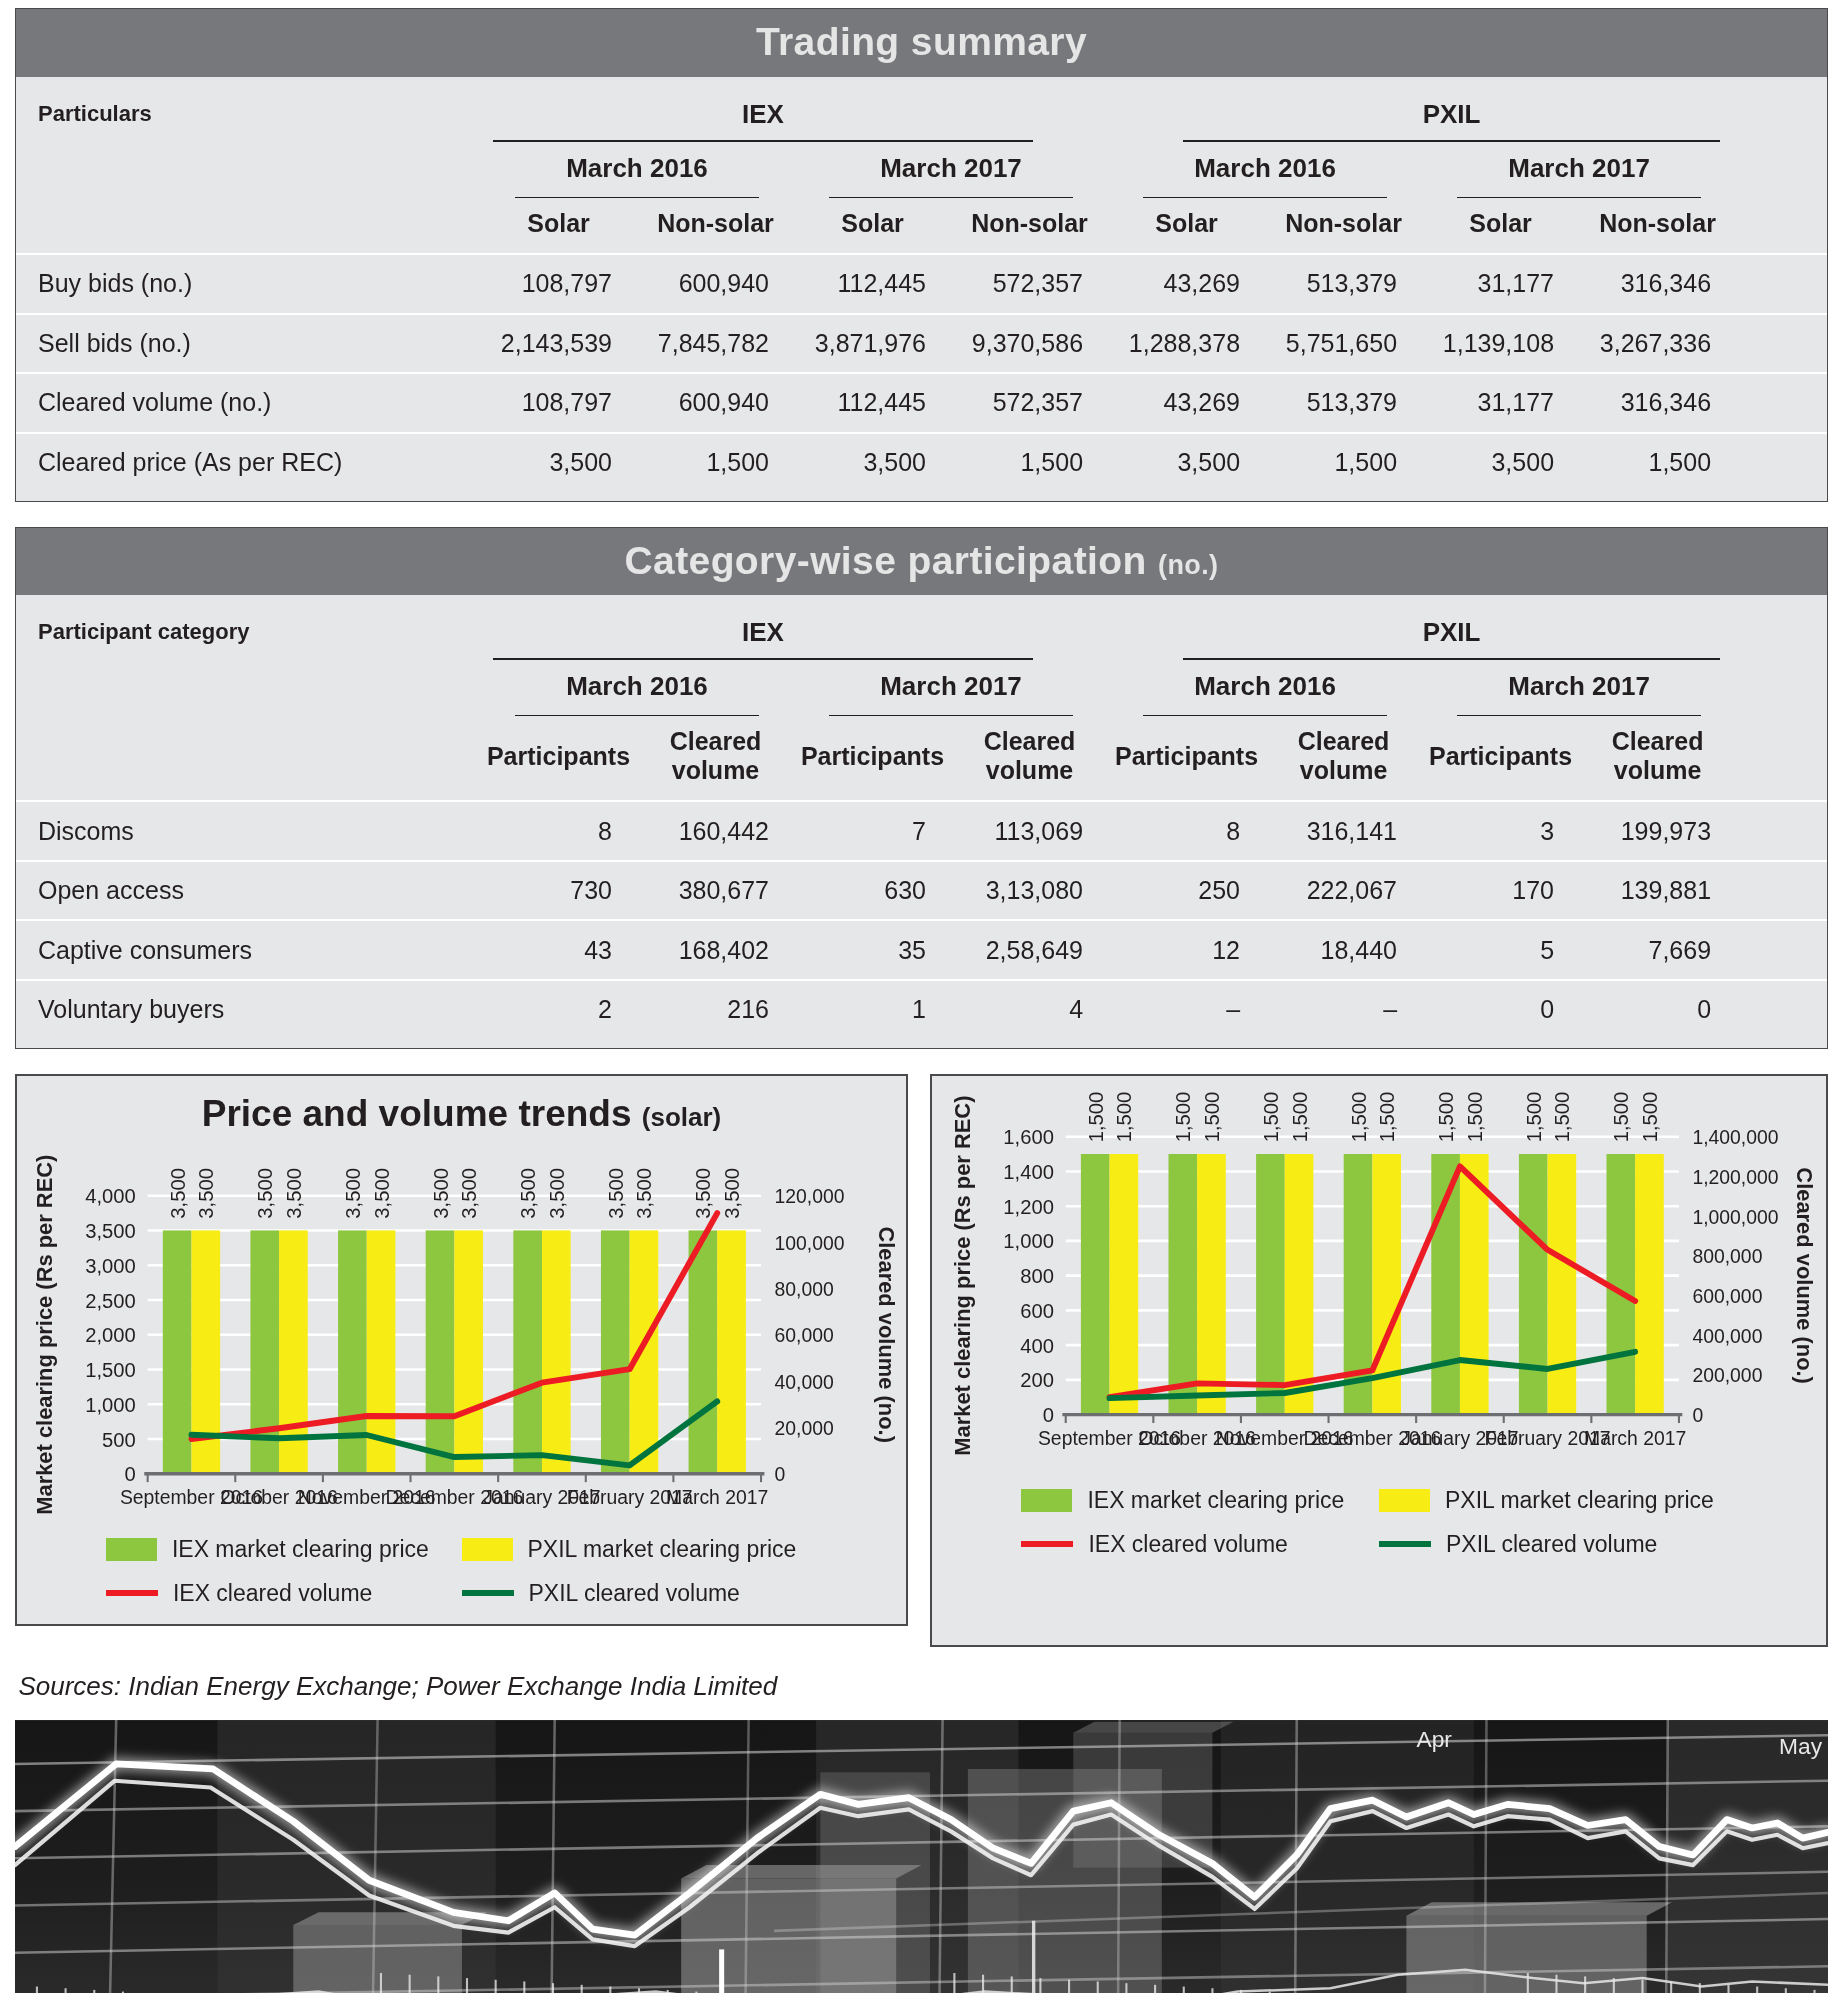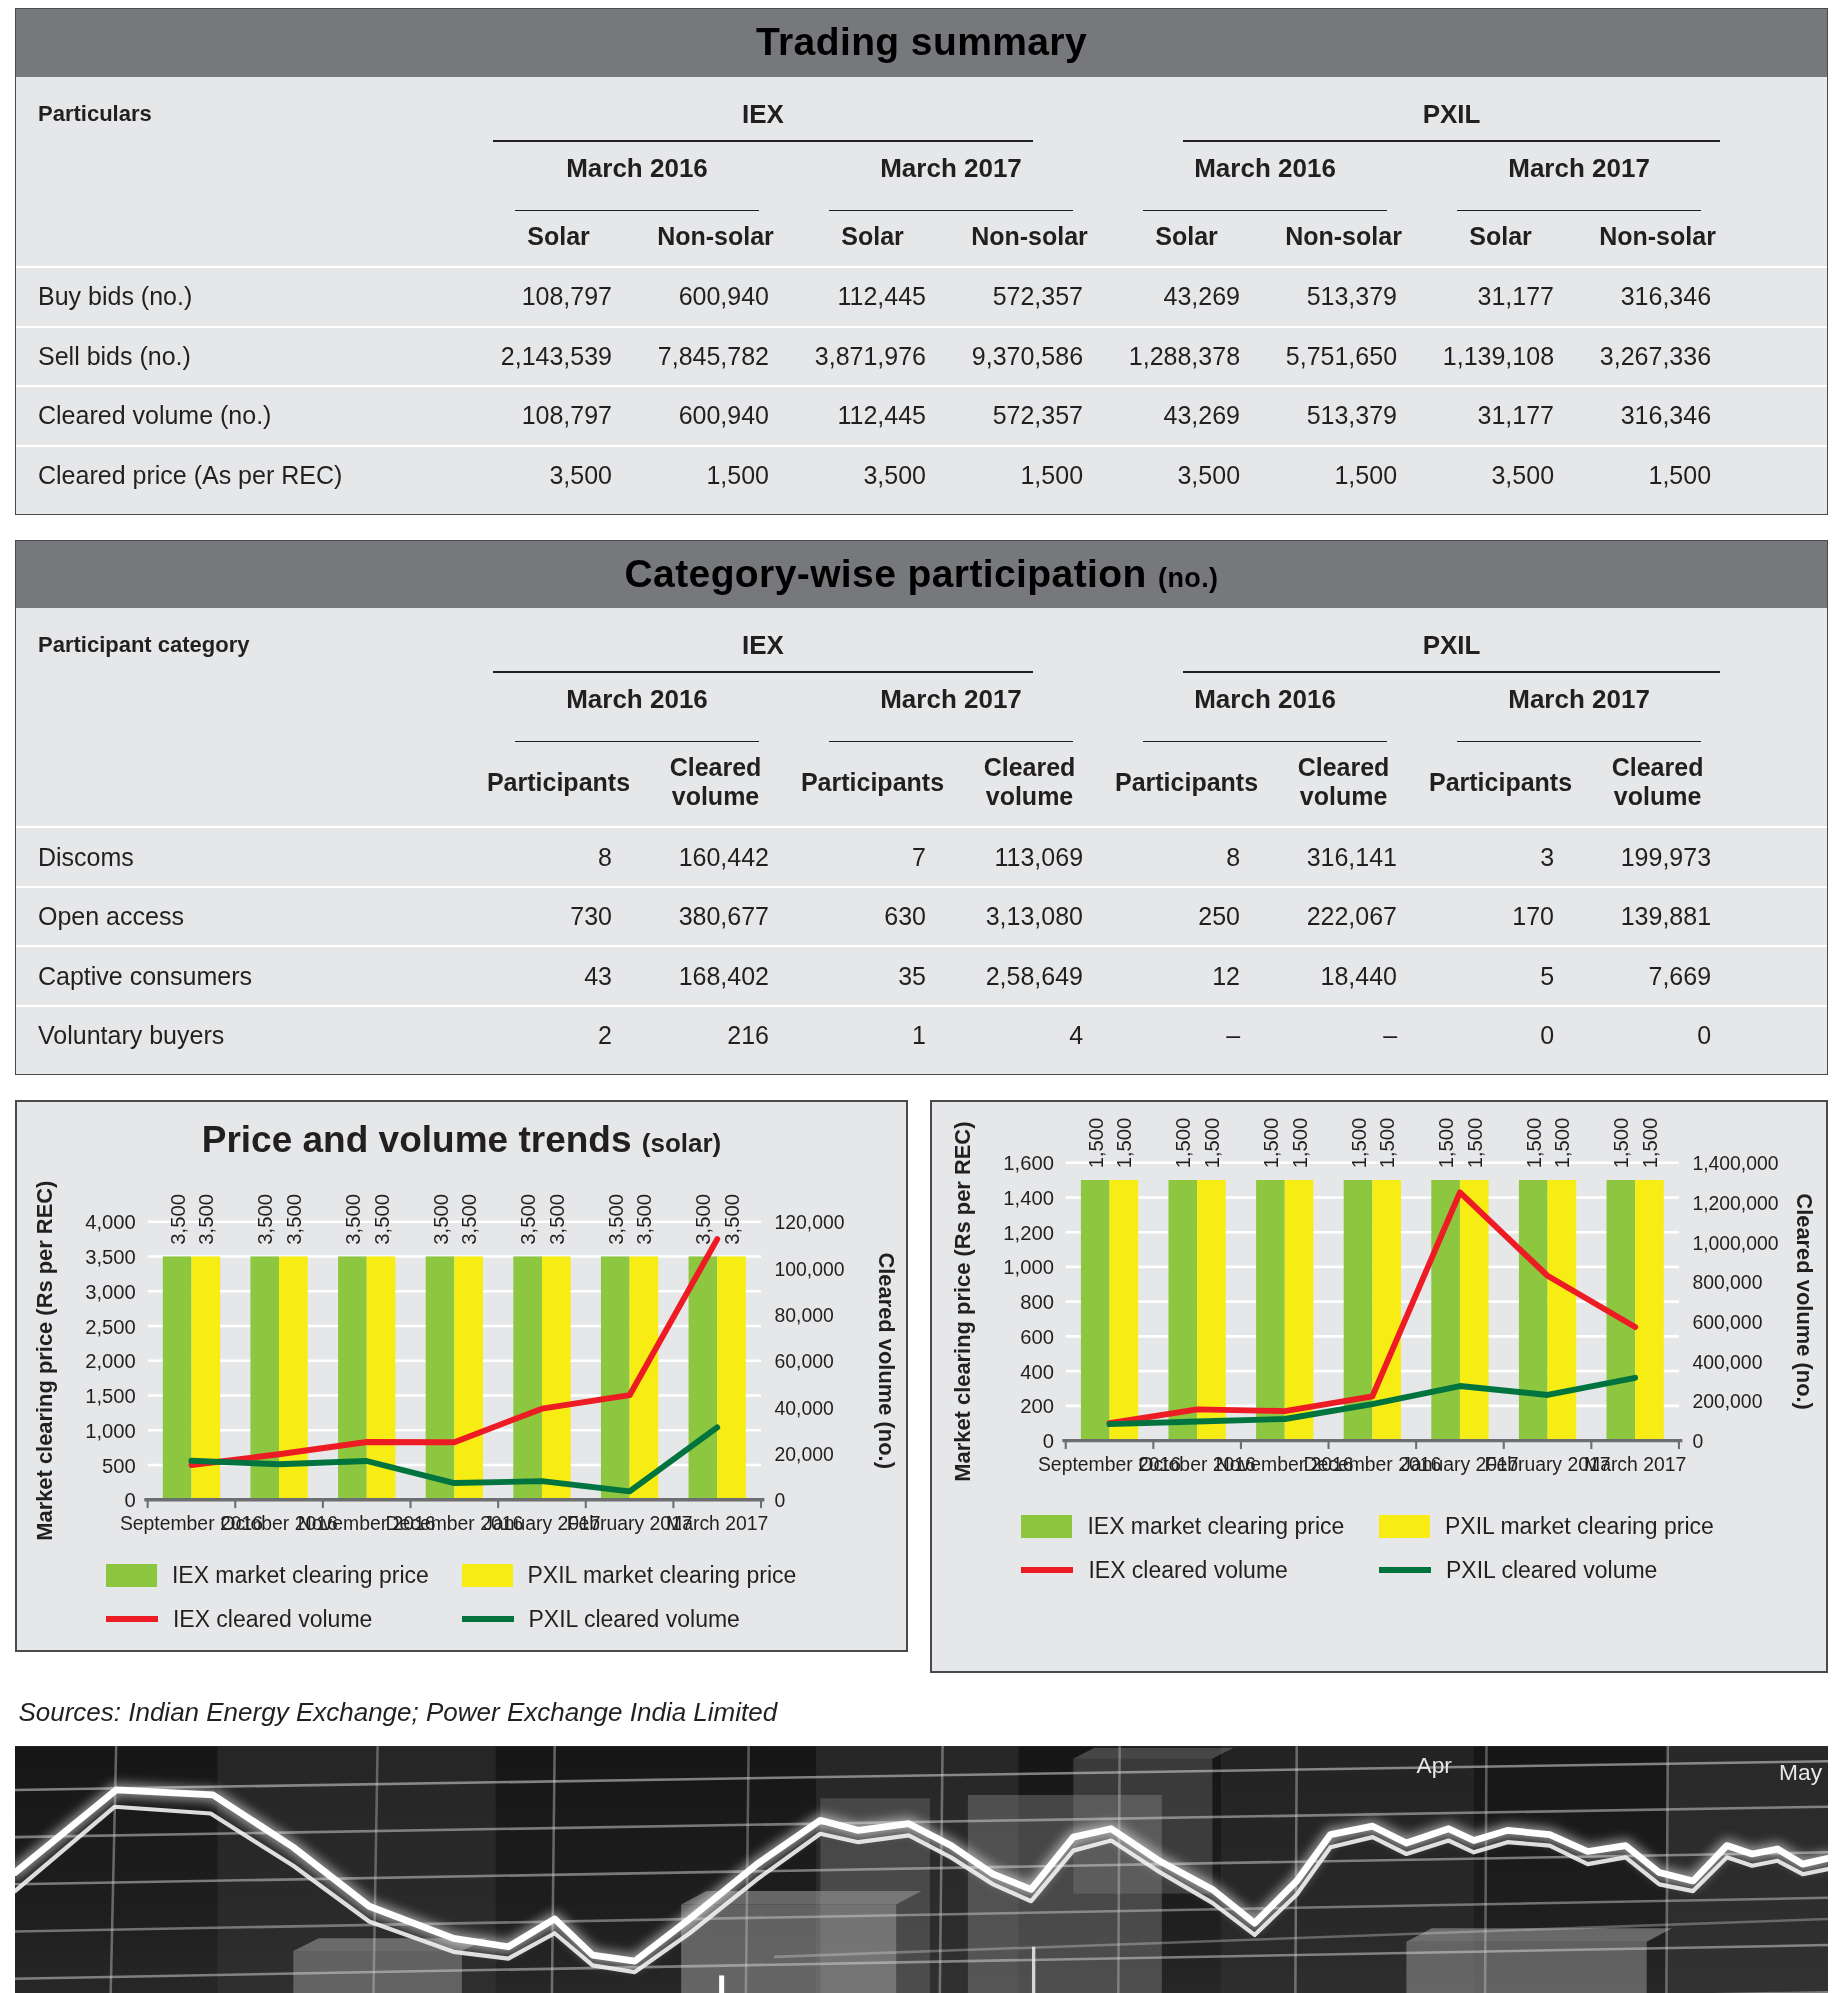--- a/index.html
+++ b/index.html
@@ -1,29 +1,29 @@
 <!DOCTYPE html>
 <html style="font-size:13.5px"><head>
 <meta charset="utf-8">
 <style>
   html,body{margin:0;padding:0;background:#fff;}
   body{font-family:"Liberation Sans","DejaVu Sans",sans-serif;color:#231F20;}
   .page{width:1843px;height:1994px;background:#fff;box-sizing:border-box;padding:8.4px 15px 0;overflow:hidden;}
   .panel{border:1.7px solid #4a4a4c;background:#E6E7E8;margin-bottom:25px;}
-  .panel-title{background:#77787B;color:#000000;text-align:center;font-size:39px;font-weight:bold;padding:11px 0 12.6px;letter-spacing:0.4px;}
+  .panel-title{background:#77787B;color:#e5e5e5;text-align:center;font-size:39px;font-weight:bold;padding:11px 0 12.6px;letter-spacing:0.4px;}
   .panel-title .small{font-size:27px;}
   table{width:100%;border-collapse:collapse;table-layout:fixed;}
   th{font-weight:bold;color:#231F20;}
   .particulars{text-align:left;padding:23.6px 0 0 22px;font-size:22px;vertical-align:top;}
   .group-cell{padding-top:22px;}
   .group-inner{font-size:26px;text-align:center;border-bottom:2.5px solid #202022;padding-bottom:10px;}
   .g-iex .group-inner{margin:0 74px 0 11.8px;}
   .g-pxil .group-inner{margin:0 15px 0 74px;}
   .period-cell{padding-top:10px;}
-  .period-inner{font-size:26px;text-align:center;border-bottom:1.7px solid #202022;padding-bottom:26px;margin:0 34px;}
+  .period-inner{font-size:26px;text-align:center;border-bottom:1.7px solid #202022;padding-bottom:13px;margin:0 34px;}
   .subcol{font-size:25px;text-align:center;padding:10px 0 15px;}
   tr.data-row{border-top:2.5px solid #fff;}
   td.num{text-align:right;padding:14.3px 25px 14.3px 0;font-size:25px;}
   td.row-label{text-align:left;padding:14.3px 0 14.3px 22px;font-size:25px;}
   tbody tr:last-child td{padding-bottom:23.6px;}
   .charts-row{display:flex;gap:22px;align-items:flex-start;}
   .chart-panel{border:2.5px solid #4a4a4c;background:#E6E7E8;box-sizing:border-box;}
   .chart-panel.left{width:893px;height:552px;}
   .chart-panel.right{width:898px;height:573px;}
   .chart-title{text-align:center;font-size:37px;font-weight:bold;margin:17px 0 0;}

